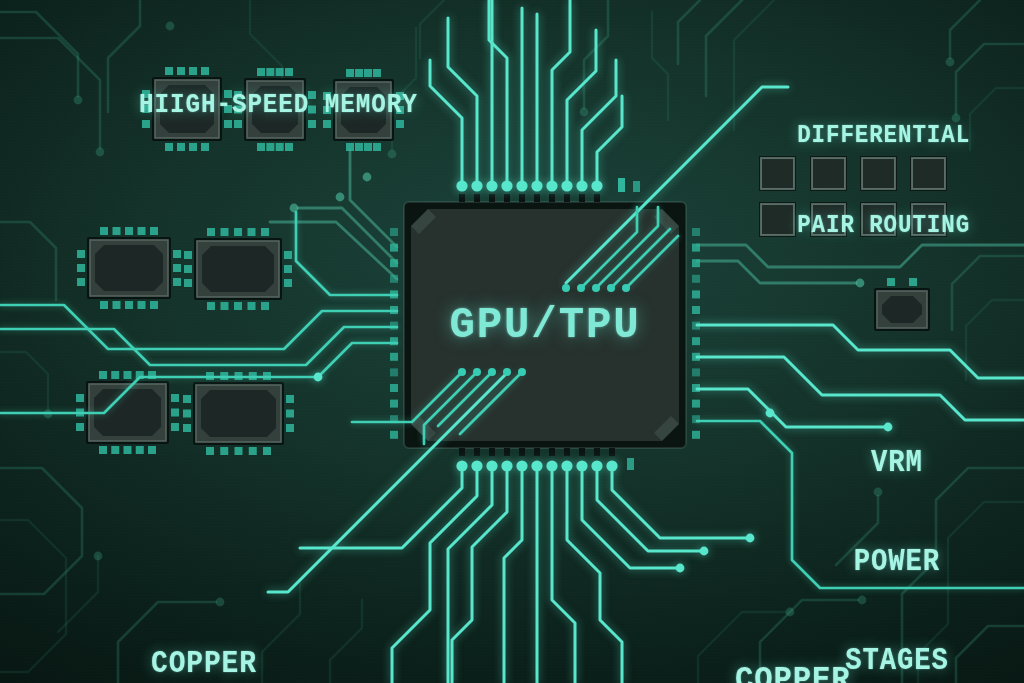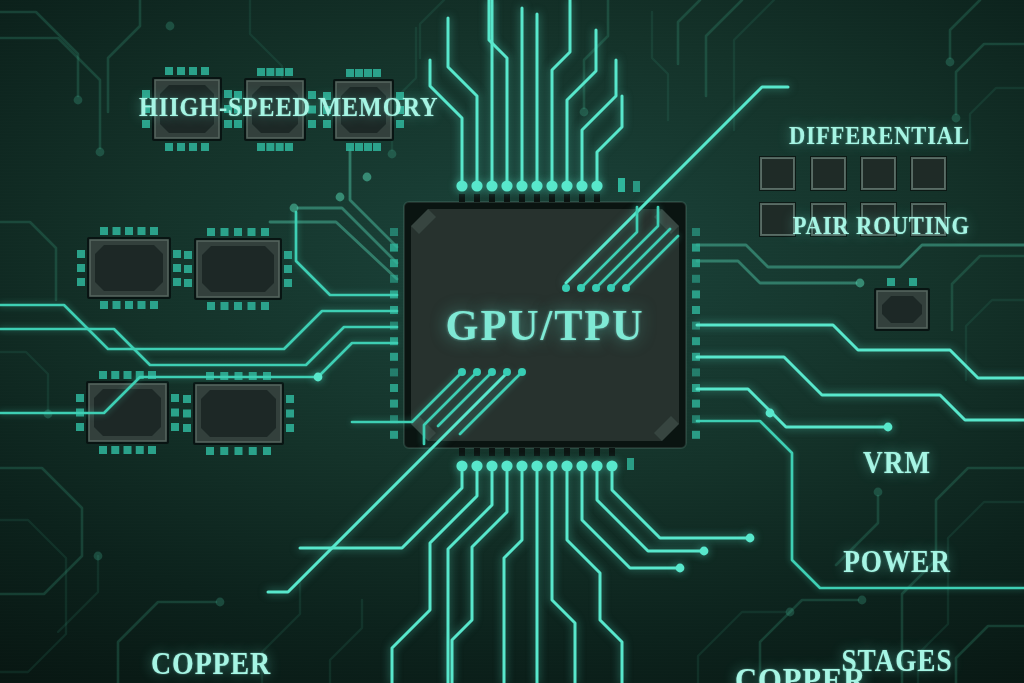--- a/index.html
+++ b/index.html
@@ -1,18 +1,18 @@
 <!DOCTYPE html>
 <html><head>
 <meta charset="utf-8">
 <style>
   html,body{margin:0;padding:0;background:#06110e;}
   .board{
     position:relative;width:1024px;height:683px;overflow:hidden;
-    font-family:Liberation Serif, serif;
+    font-family:Liberation Mono, monospace;
     background:
       radial-gradient(95% 80% at 53% 38%, #1b443b 0%, #143229 42%, #0c221c 70%, #071410 100%);
   }
   .grain{
     position:absolute;inset:0;pointer-events:none;opacity:.05;
     background:repeating-linear-gradient(0deg, rgba(255,255,255,.25) 0 1px, transparent 1px 3px);
     mix-blend-mode:overlay;
   }
   svg.traces{position:absolute;left:0;top:0;z-index:1;}
   .t-dim{stroke:rgba(62,170,140,.24);stroke-width:2.6;fill:none;stroke-linejoin:round;stroke-linecap:round}

